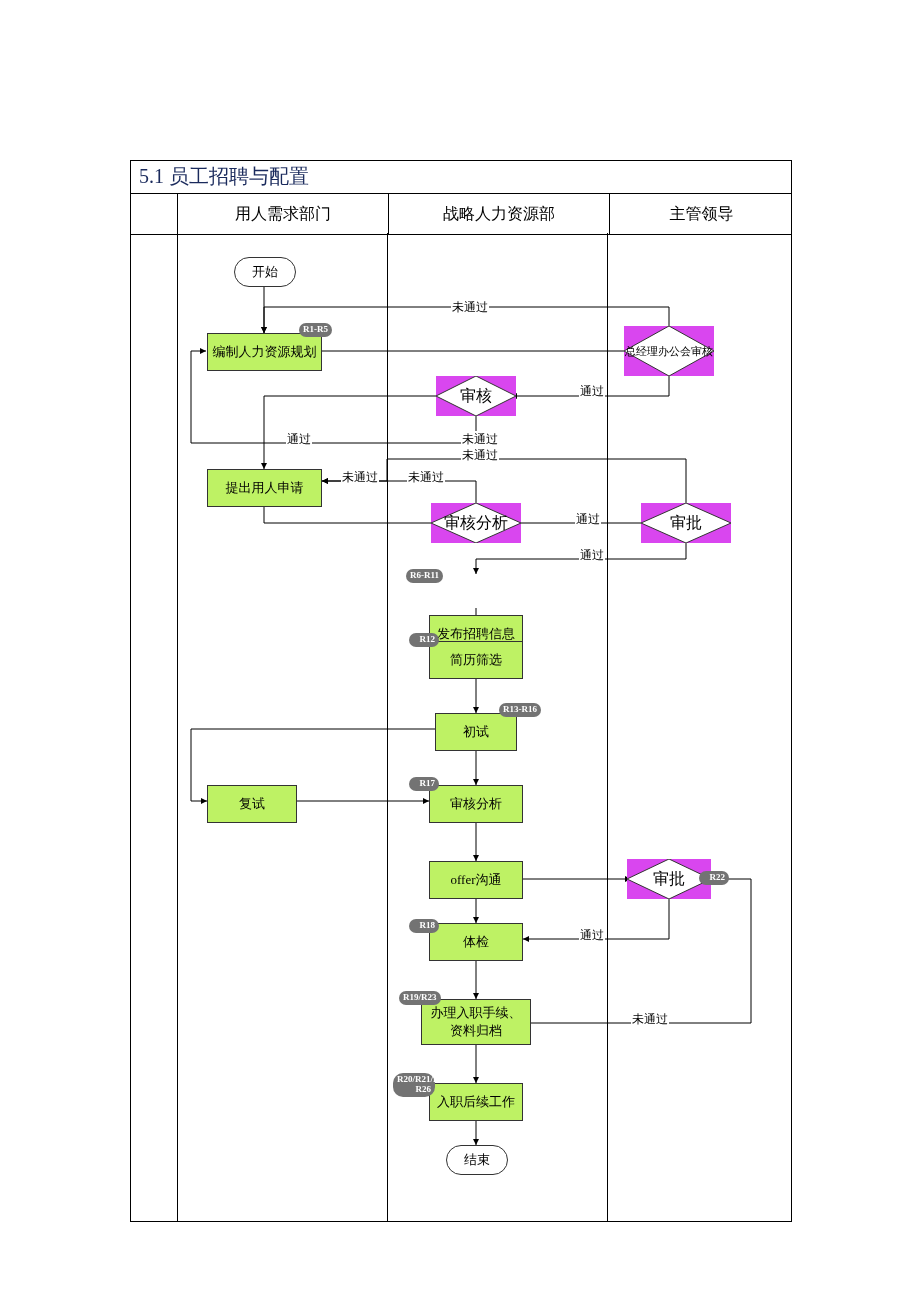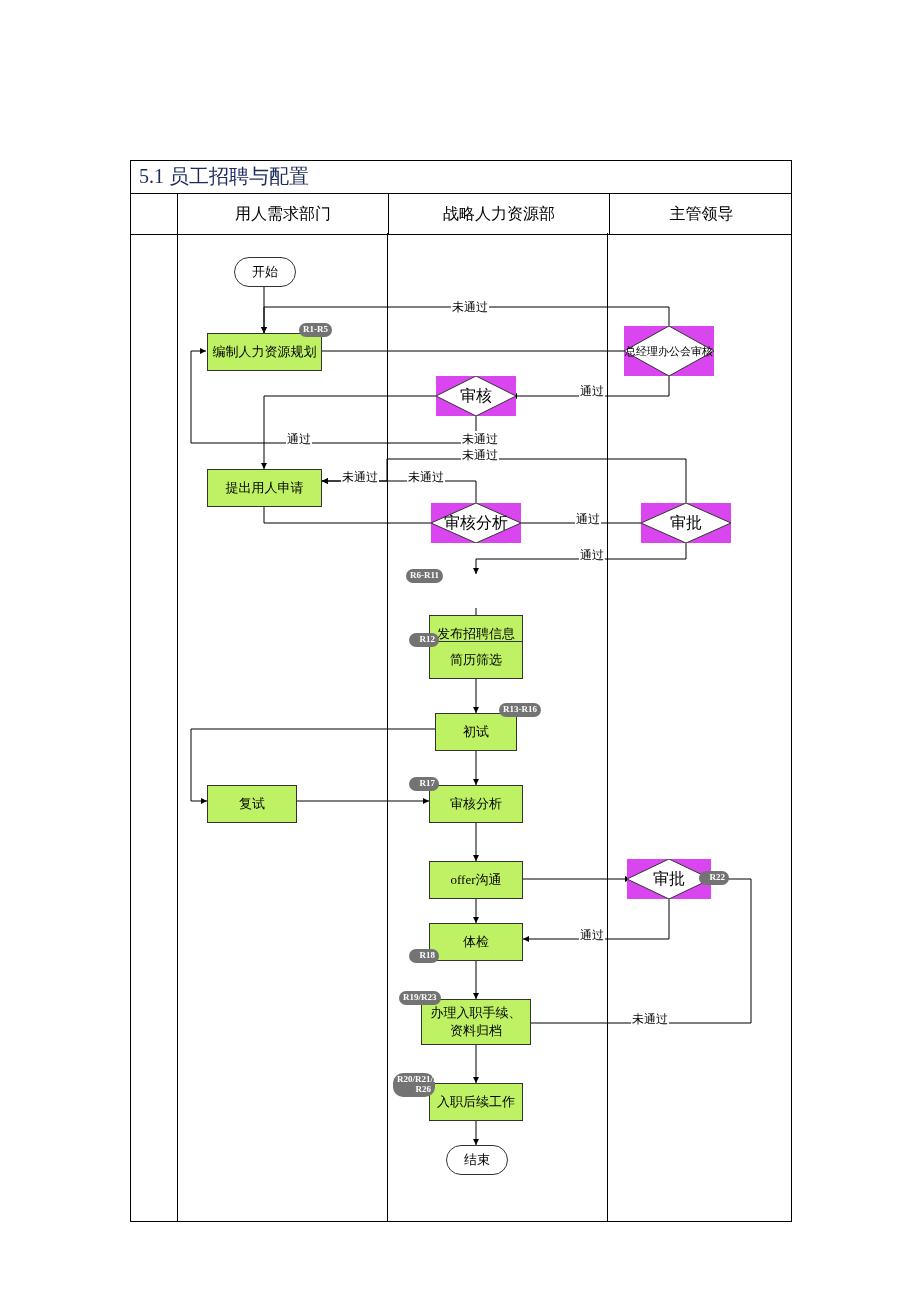--- a/index.html
+++ b/index.html
@@ -166,21 +166,21 @@
 
   <div class="diamond" style="left:496px;top:698px;width:84px;height:40px;">
     <svg viewBox="0 0 84 40">
         <polygon points="42,0 84,20 42,40 0,20" fill="#fff" stroke="#333"></polygon>
       </svg>
     <div class="dtext">审批</div>
   </div>
   <div class="badge" style="left:568px;top:710px;">R22</div>
 
   <div class="rect" style="left:298px;top:762px;width:94px;height:32px;">体检</div>
-  <div class="badge" style="left:278px;top:788px;">R18</div>
+  <div class="badge" style="left:278px;top:758px;">R18</div>
 
   <div class="rect" style="left:290px;top:838px;width:110px;height:46px;">办理入职手续、资料归档</div>
   <div class="badge" style="left:268px;top:830px;">R19/R23</div>
 
   <div class="rect" style="left:298px;top:922px;width:94px;height:34px;">入职后续工作</div>
   <div class="badge" style="left:262px;top:912px;width:34px;">R20/R21/R24-R26</div>
 
   <div class="start-end" style="left:315px;top:984px;width:60px;height:28px;">结束</div>
 
 </div>

